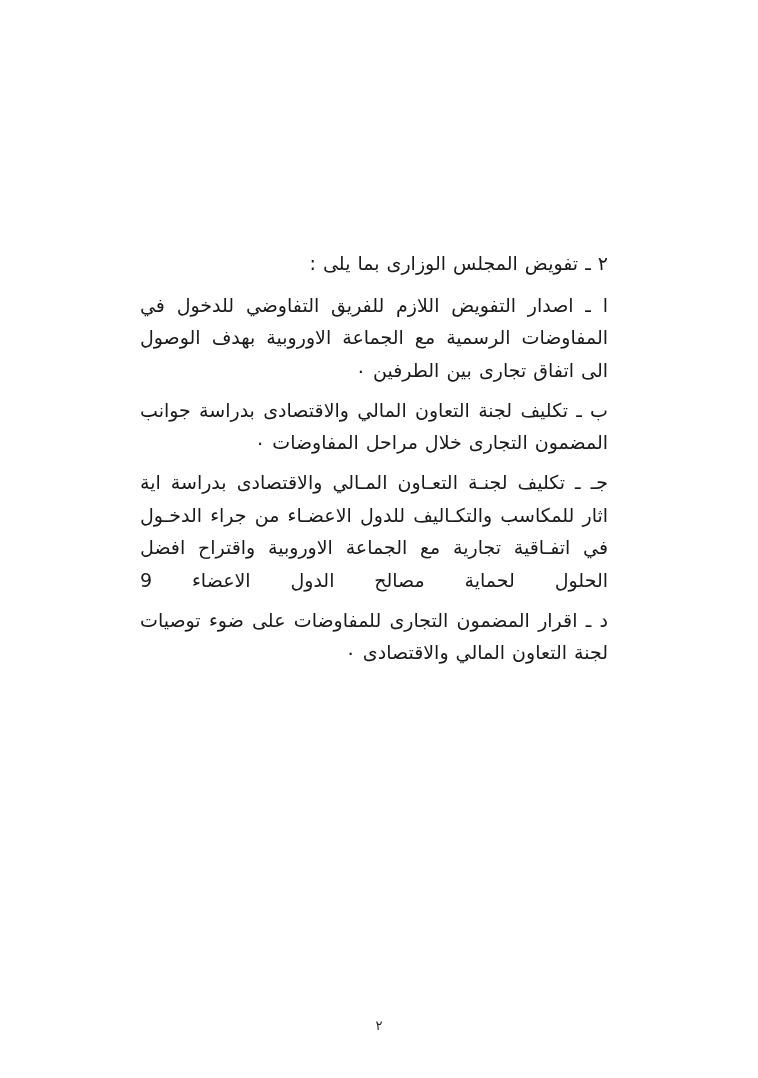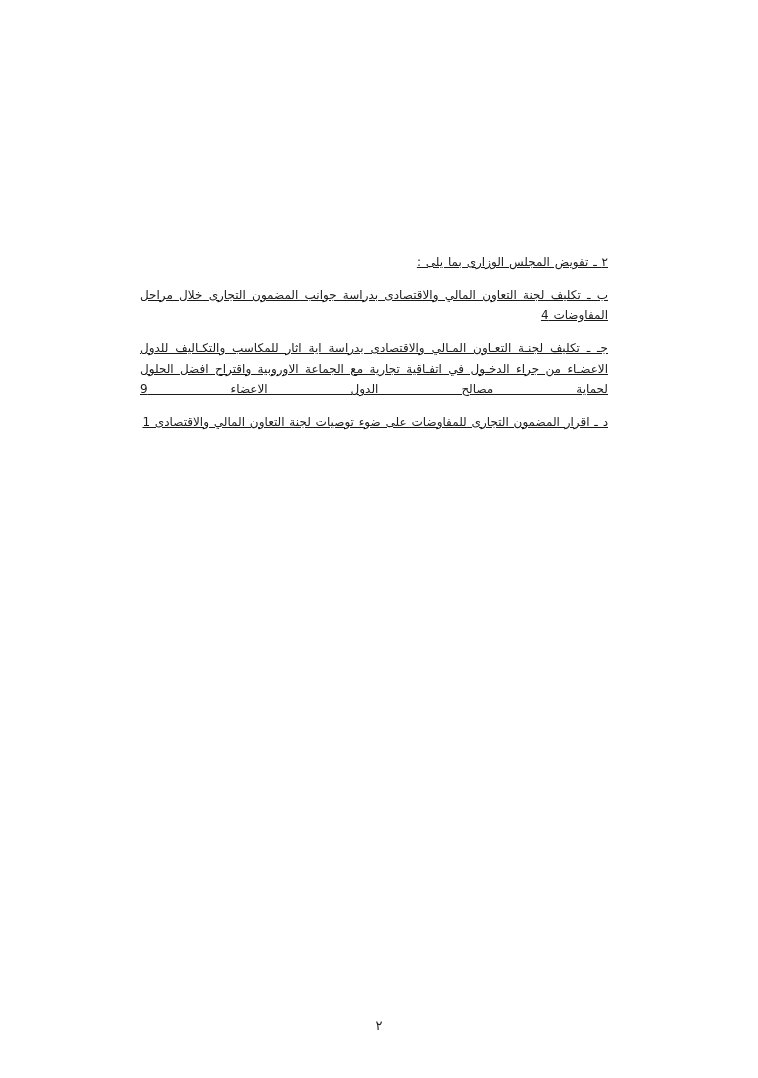--- a/index.html
+++ b/index.html
@@ -24,26 +24,25 @@
     position: absolute;
     top: 240px;
     left: 0;
     right: 0;
     padding-right: 150px;
     padding-left: 140px;
     direction: rtl;
     text-align: right;
   }
   .para {
-    font-size: 12px;
+    font-size: 19px;
     line-height: 1.72;
-    margin: 12px 0 5px 0;
+    margin: 7px 0 5px 0;
     letter-spacing: 0;
     word-spacing: 1px;
-    text-decoration: underline;
   }
   .para.heading {
     margin-bottom: 9px;
   }
   .para.justify {
     text-align: justify;
     text-align-last: right;
   }
   .para.just-both {
     text-align: justify;
@@ -61,24 +60,25 @@
 </style>
 </head>
 <body>
 
 <div class="page">
 
   <div class="content">
 
     <p class="para heading">٢ ـ تفويض المجلس الوزارى بما يلى :</p>
 
+    <p class="para justify">ا ـ اصدار التفويض اللازم للفريق التفاوضي للدخول في المفاوضات الرسمية مع الجماعة الاوروبية بهدف الوصول الى اتفاق تجارى بين الطرفين ٠</p>
 
-    <p class="para justify">ب ـ تكليف لجنة التعاون المالي والاقتصادى بدراسة جوانب المضمون التجارى خلال مراحل المفاوضات 4</p>
+    <p class="para justify">ب ـ تكليف لجنة التعاون المالي والاقتصادى بدراسة جوانب المضمون التجارى خلال مراحل المفاوضات ٠</p>
 
     <p class="para just-both">جـ ـ تكليف لجنـة التعـاون المـالي والاقتصادى بدراسة اية اثار للمكاسب والتكـاليف للدول الاعضـاء من جراء الدخـول في اتفـاقية تجارية مع الجماعة الاوروبية واقتراح افضل الحلول لحماية مصالح الدول الاعضاء 9</p>
 
-    <p class="para justify">د ـ اقرار المضمون التجارى للمفاوضات على ضوء توصيات لجنة التعاون المالي والاقتصادى 1</p>
+    <p class="para justify">د ـ اقرار المضمون التجارى للمفاوضات على ضوء توصيات لجنة التعاون المالي والاقتصادى ٠</p>
 
   </div>
 
   <div class="page-number">٢</div>
 
 </div>
 
 </body></html>

